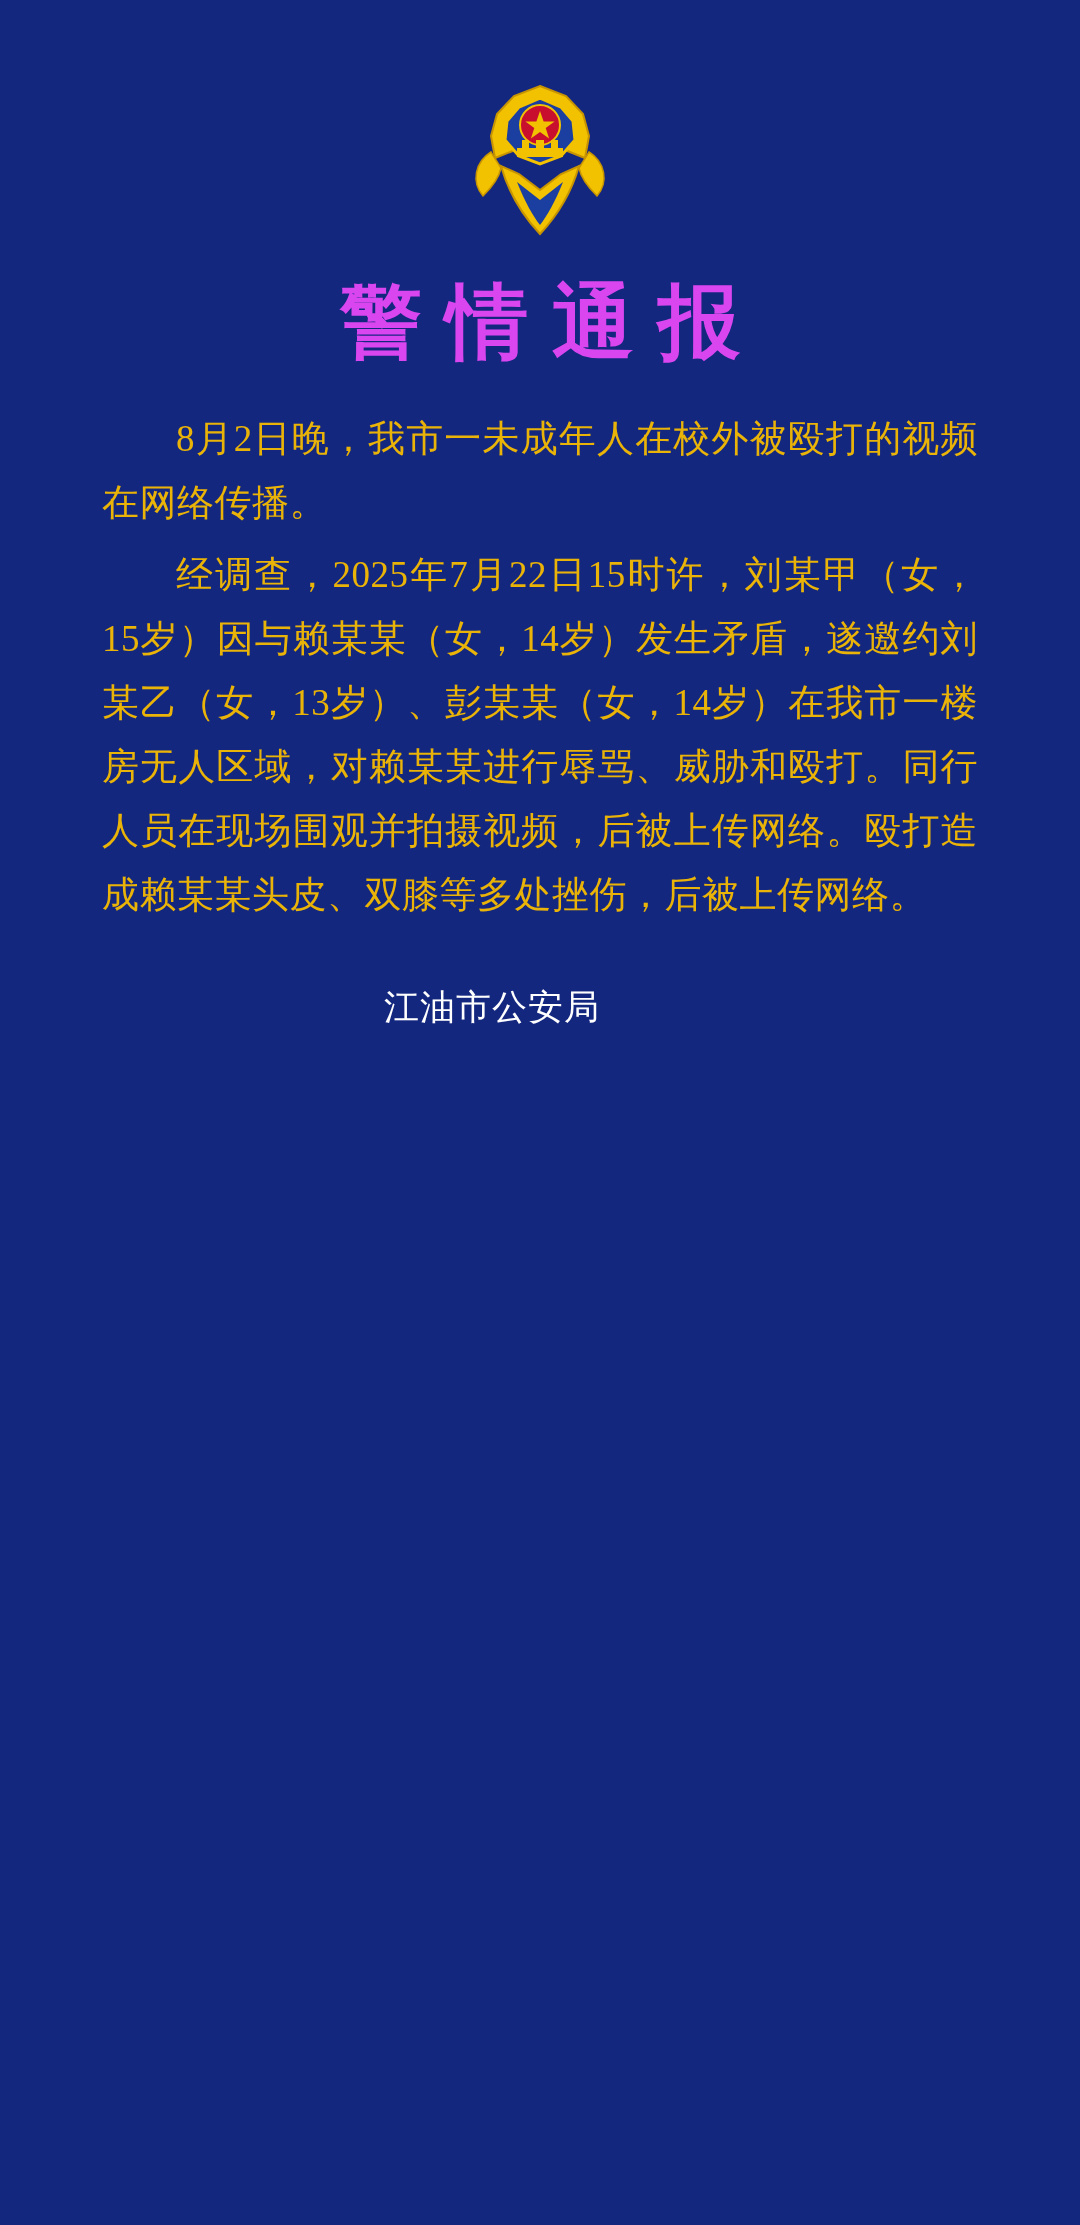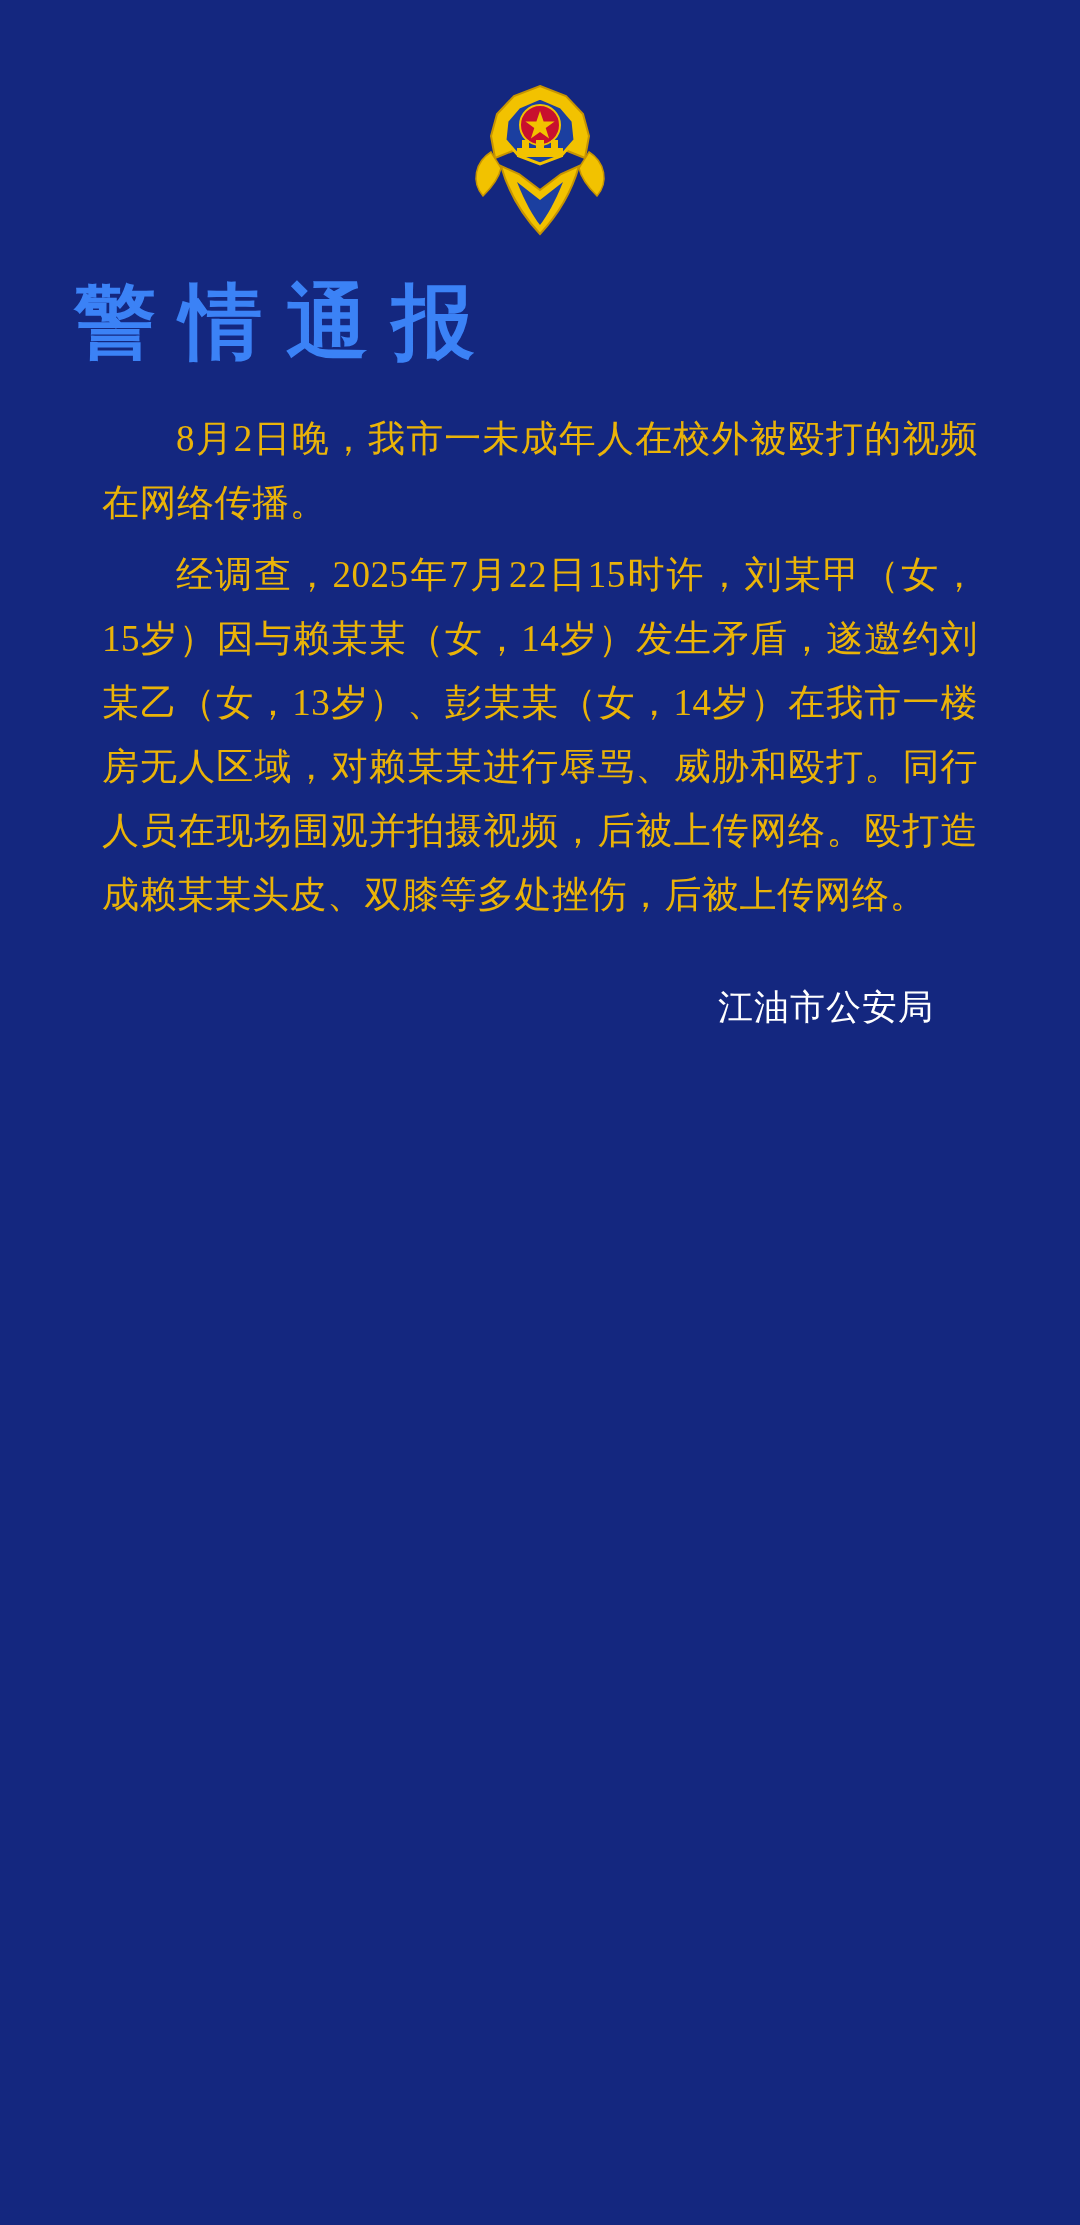--- a/index.html
+++ b/index.html
@@ -32,27 +32,27 @@
   }
   .emblem {
     width: 150px;
     height: 165px;
     display: block;
   }
 
   
   .title {
     margin-top: 34px;
-    text-align: left;
+    text-align: center;
     font-size: 82px;
     letter-spacing: 24px;
     text-indent: 24px;
     font-weight: 700;
     line-height: 1.12;
-    color: #3b82f6;
+    color: #d946ef;
     font-family: "Liberation Serif", "DejaVu Serif", serif;
   }
 
   
   .body {
     margin-top: 38px;
     padding: 0 52px 0 52px;
   }
   .para {
     font-size: 37px;
@@ -62,21 +62,21 @@
     text-indent: 74px;
     margin: 0 0 8px 0;
     color: #eab308;
     letter-spacing: 0.5px;
   }
 
   
   .sign {
     margin-top: 52px;
     padding-right: 96px;
-    text-align: right;
+    text-align: center;
     font-size: 35px;
     line-height: 58px;
     color: #ffffff;
   }
   .sign div { letter-spacing: 1px; }
 </style>
 </head>
 <body>
 
 <div class="page">

